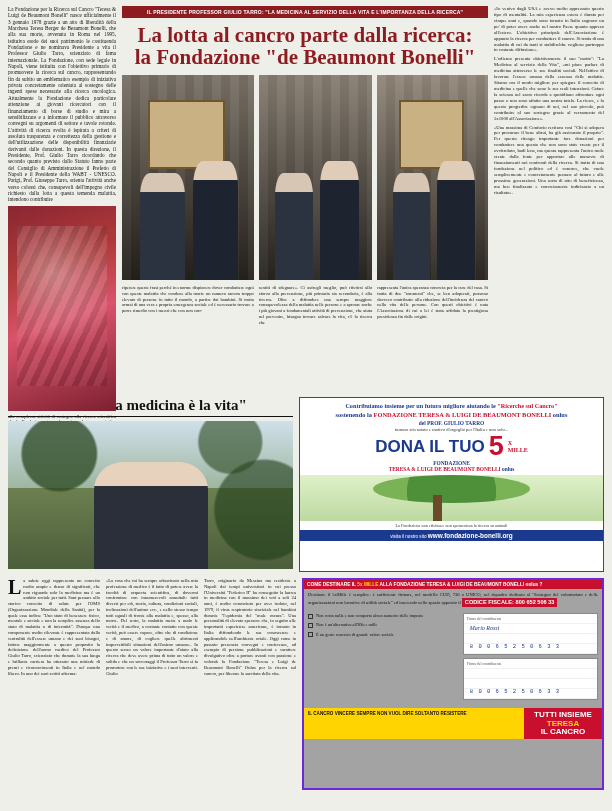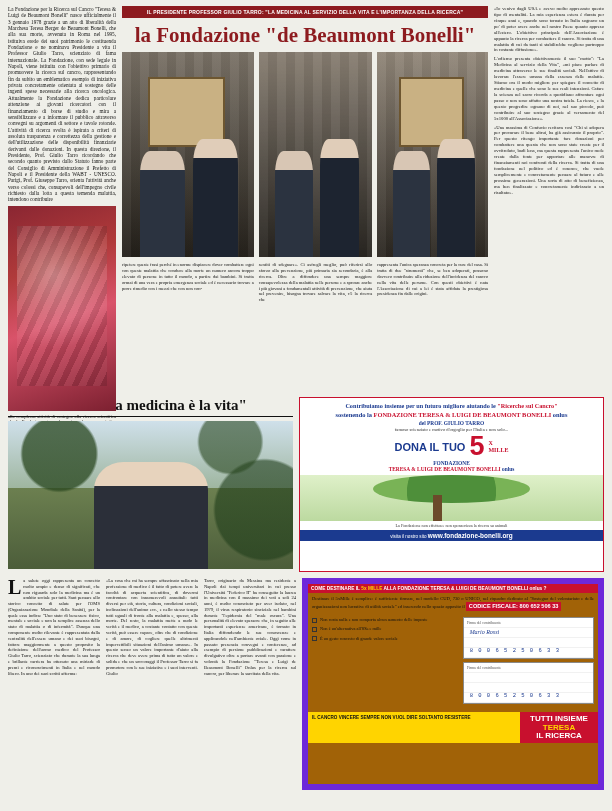--- a/index.html
+++ b/index.html
@@ -89,42 +89,42 @@
   .ad-top { padding:4px 5px 2px 5px; text-align:center; }
   .ad-l1 { font-size:6.2px; font-weight:bold; color:#1b3a8f; line-height:1.2; }
   .ad-l1 .red { color:#c8102e; }
   .ad-l2 { font-size:6.4px; font-weight:bold; color:#1b3a8f; margin-top:2px; }
   .ad-l2 .org { color:#c8102e; }
   .ad-code { background:#c8102e; color:#fff; font-family:"Liberation Sans",sans-serif;
     font-weight:bold; font-size:8px; padding:2px 4px; margin:3px 6px; text-align:center; }
   .ad-sub { font-size:5.4px; font-weight:bold; color:#1b3a8f; text-align:center; }
   .ad-sub2 { font-size:4.6px; color:#333; text-align:center; margin-top:1px;}
   .ad-dona { display:flex; align-items:center; justify-content:center; gap:4px; margin-top:2px;}
-  .ad-dona .dona { font-family:"Liberation Sans",sans-serif; font-weight:bold; font-size:11px; color:#1b3a8f;}
+  .ad-dona .dona { font-family:"Liberation Sans",sans-serif; font-weight:bold; font-size:17px; color:#1b3a8f;}
   .ad-dona .five { font-family:"Liberation Sans",sans-serif; font-weight:bold; font-size:27px; color:#c8102e; line-height:.9;}
   .ad-dona .xm { font-size:6px; font-weight:bold; color:#c8102e; line-height:1.05; text-align:left;}
   .ad-found { text-align:center; font-size:5.4px; font-weight:bold; color:#1b3a8f; line-height:1.2; margin-top:1px;}
   .ad-found .red{color:#c8102e;}
   .ad-tree { position:relative; height:46px; margin-top:2px;
     background:linear-gradient(180deg,#dff0c9,#bcd9a0); overflow:hidden;}
   .ad-tree .trunk{position:absolute; left:44%; bottom:0; width:9px; height:26px; background:#6b4a2a;}
   .ad-tree .crown{position:absolute; left:24%; bottom:18px; width:52%; height:28px;
     background:radial-gradient(circle at 50% 60%, #4e8f3a 0 55%, #79b356 56% 100%); border-radius:50%;}
   .ad-note { font-size:4.2px; color:#333; text-align:center; padding:2px 4px;}
   .ad-site { background:#1b3a8f; color:#fff; font-family:"Liberation Sans",sans-serif;
     font-weight:bold; font-size:6.4px; text-align:center; padding:2px; }
   .ad-site .small{ font-weight:normal; font-size:4.6px; }
 
   
   .botband { display:flex; gap:6px; margin-top:6px; height:212px; }
   .bl { flex:0 0 92px; font-size:4.6px; line-height:1.26; text-align:justify;}
   .bm { flex:0 0 92px; font-size:4.6px; line-height:1.26; text-align:justify;}
   .bm2 { flex:0 0 92px; font-size:4.6px; line-height:1.26; text-align:justify;}
   .dropcap { float:left; font-size:20px; font-weight:bold; line-height:.85; padding:1px 2px 0 0;}
-  .bform { flex:1 1 auto; border:6px solid #6d28d9; background:#a16207; overflow:hidden; position:relative;}
+  .bform { flex:1 1 auto; border:2px solid #6d28d9; background:#a3a3a3; overflow:hidden; position:relative;}
   .bf-head { background:#c8102e; color:#fff; font-family:"Liberation Sans",sans-serif;
     font-size:4.8px; font-weight:bold; padding:2px 3px; }
   .bf-head .yellow{ color:#ffd400; }
   .bf-body { padding:3px 4px; font-size:4.6px; line-height:1.3; text-align:justify;}
   .bf-code { background:#c8102e; color:#fff; font-family:"Liberation Sans",sans-serif;
     font-weight:bold; font-size:5.6px; display:inline-block; padding:1px 3px; }
   .bf-form { display:flex; gap:4px; padding:3px 4px; }
   .bf-left { flex:0 0 52%; font-size:4.4px; line-height:1.4;}
   .bf-check { display:flex; align-items:flex-start; gap:3px; margin-bottom:3px;}
   .bf-check .box{ width:5px; height:5px; border:1px solid #333; flex:0 0 5px; margin-top:.5px;}
@@ -152,20 +152,21 @@
 
     <div class="leftcol">
       <div class="left-head">La Fondazione per la Ricerca sul Cancro "Teresa &amp; Luigi de Beaumont Bonelli" nasce ufficialmente il 3 gennaio 1978 grazie a un atto di liberalità della Marchesa Teresa Berger de Beaumont Bonelli, che alla sua morte, avvenuta in Roma nel 1995, istituiva erede dei suoi patrimonio le costituenda Fondazione e ne nominava Presidente a vita il Professor Giulio Tarro, scienziato di fama internazionale. La Fondazione, con sede legale in Napoli, viene istituita con l'obiettivo primario di promuovere la ricerca sul cancro, rappresentando fin da subito un emblematico esempio di iniziativa privata concretamente orientata al sostegno delle ingenti spese necessarie alla ricerca oncologica. Attualmente la Fondazione dedica particolare attenzione ai giovani ricercatori con il finanziamento di borse di studio e mira a sensibilizzare e a informare il pubblico attraverso convegni su argomenti di settore e tavole rotonde. L'attività di ricerca svolta è ispirata a criteri di assoluta trasparenza e correttezza della gestione e dell'utilizzazione delle disponibilità finanziarie derivanti dalle donazioni. In questa direzione, il Presidente, Prof. Giulio Tarro ricordando che secondo quanto previsto dallo Statuto fanno parte del Consiglio di Amministrazione il Prefetto di Napoli e il Presidente della WABT - UNESCO. Parigi, Prof. Giuseppe Tarro, orienta l'attività anche verso colossi che, consapevoli dell'impegno civile richiesto dalla lotta a questa temenda malattia, intendono contribuire</div>
       <div class="leftimg"></div>
       <div class="left-cap">alla complessa attività di sostegno alla ricerca scientifica che la Fondazione stessa da anni conduce con serietà e trasparenza. Ciò con l'obiettivo di rendere sempre più vicino e possibile un futuro sereno, all'anno ricordo essere solo un auspicio razionale - ci spiega lo stesso Prof. Giulio Tarro - Mi piace</div>
     </div>
 
     <div class="centercol">
       <div class="kicker">IL PRESIDENTE PROFESSOR GIULIO TARRO: "LA MEDICINA AL SERVIZIO DELLA VITA E L'IMPORTANZA DELLA RICERCA"</div>
       <div class="headline">
+        <div>La lotta al cancro parte dalla ricerca:</div>
         <div>la Fondazione "de Beaumont Bonelli"</div>
       </div>
       <div class="photorow">
         <div class="photo p1">
           <div class="wall"></div>
           <div class="frame"></div>
           <div class="figA"></div>
           <div class="figB"></div>
         </div>
         <div class="photo p2">
@@ -283,19 +284,19 @@
             <span class="ln">Firma del contribuente</span>
             <span class="digits">8 0 0 6 5 2 5 0 6 3 3</span>
           </div>
         </div>
       </div>
       <div class="bf-bottom">
         <div class="bf-bl">IL CANCRO VINCERE SEMPRE NON VUOL DIRE SOLTANTO RESISTERE</div>
         <div class="bf-br">
           <div class="w">TUTTI INSIEME</div>
           <div class="y">TERESA</div>
-          <div class="w">IL RICERCA</div>
+          <div class="w">IL CANCRO</div>
         </div>
       </div>
     </div>
   </div>
 
 </div>
 
 </body></html>

